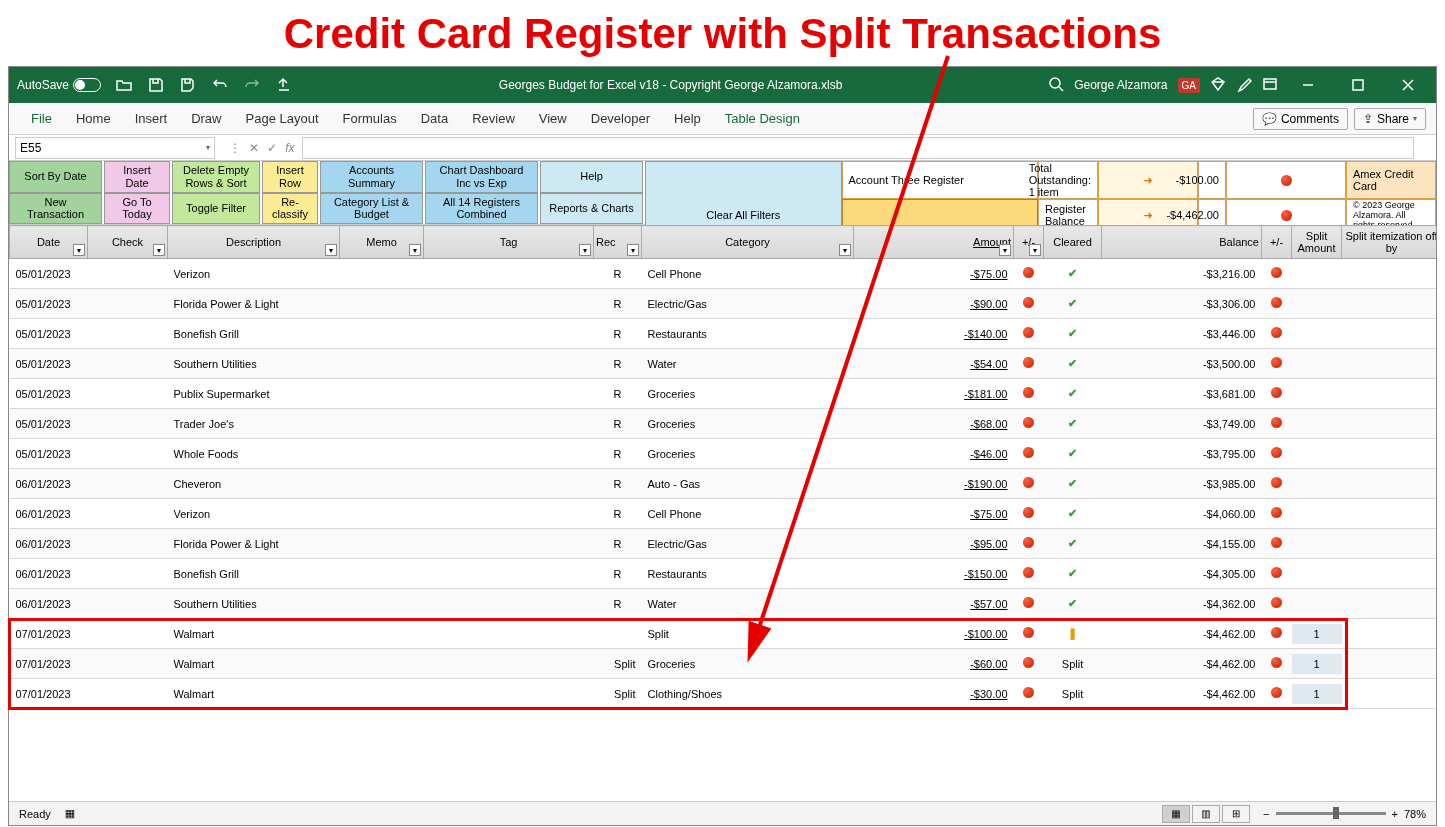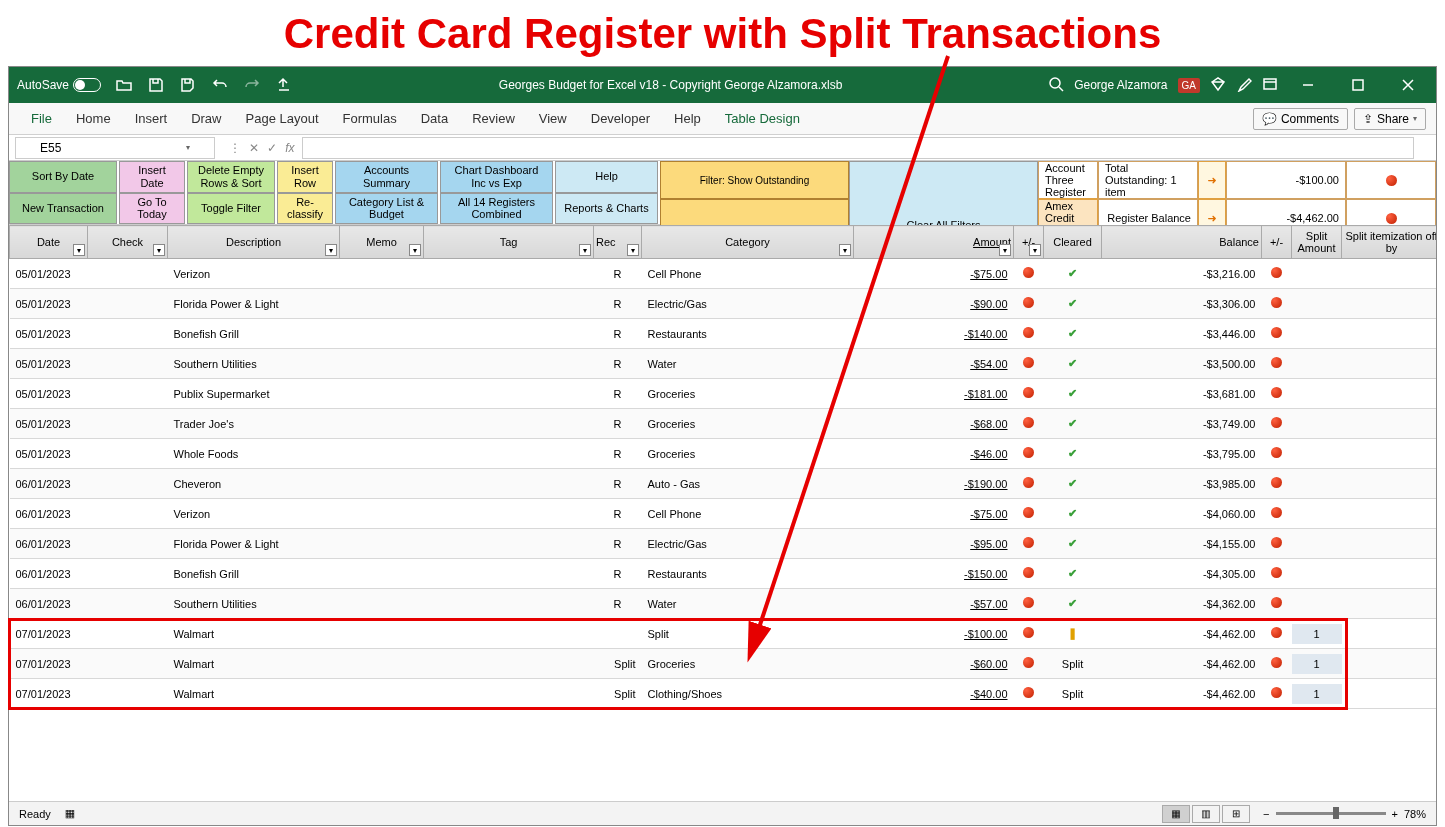--- a/index.html
+++ b/index.html
@@ -27,21 +27,21 @@
 
 .ribbon { background: #f8f8f8; height: 32px; display: flex; align-items: center; padding: 0 10px; font-size: 13px; border-bottom: 1px solid #d0d0d0; }
 .ribbon-tab { padding: 4px 12px; cursor: pointer; color: #333; }
 .ribbon-tab.file { color: #166a3b; font-weight: 500; }
 .ribbon-tab.active { color: #166a3b; }
 .ribbon .spacer { flex: 1; }
 .ribbon .action-btn { border: 1px solid #aaa; padding: 3px 8px; font-size: 12px; margin-left: 6px; cursor: pointer; border-radius: 2px; display: flex; align-items: center; gap: 4px; }
 
 
 .formula-bar { height: 26px; display: flex; align-items: center; border-bottom: 1px solid #ccc; font-size: 12px; }
-.formula-bar .name-box { width: 200px; border: 1px solid #ccc; padding: 3px 24px; height: 22px; margin: 0 6px; display: flex; align-items: center; justify-content: space-between; }
+.formula-bar .name-box { width: 200px; border: 1px solid #ccc; padding: 3px 4px; height: 22px; margin: 0 6px; display: flex; align-items: center; justify-content: space-between; }
 .formula-bar .fx-icons { display: flex; gap: 8px; padding: 0 8px; color: #888; }
 .formula-bar .fx-input { flex: 1; border: 1px solid #ccc; height: 22px; padding: 2px 6px; margin-right: 22px; }
 
 
 .custom-toolbar { display: flex; height: 64px; border-bottom: 1px solid #ccc; font-size: 11px; }
 .ct-col { display: flex; flex-direction: column; border-right: 2px solid #fff; }
 .ct-btn { display: flex; align-items: center; justify-content: center; text-align: center; padding: 2px 6px; border: 1px solid #999; line-height: 1.15; cursor: pointer; flex: 1; }
 .bg-green { background: #a2d39c; }
 .bg-pink { background: #f2c8e8; }
 .bg-lightgreen { background: #c1e89b; }
@@ -215,21 +215,21 @@
     <div class="fx-icons">
       <span>⋮</span>
       <span>✕</span>
       <span>✓</span>
       <span><i>fx</i></span>
     </div>
     <input class="fx-input" value="" style="">
   </div>
 
   <div class="custom-toolbar">
-    <div class="ct-col" style="width:110px">
+    <div class="ct-col" style="width:95px">
       <div class="ct-btn bg-green">Sort By Date</div>
       <div class="ct-btn bg-green">New Transaction</div>
     </div>
     <div class="ct-col" style="width:68px">
       <div class="ct-btn bg-pink">Insert Date</div>
       <div class="ct-btn bg-pink">Go To Today</div>
     </div>
     <div class="ct-col" style="width:90px">
       <div class="ct-btn bg-lightgreen">Delete Empty Rows &amp; Sort</div>
       <div class="ct-btn bg-lightgreen">Toggle Filter</div>
@@ -252,21 +252,20 @@
     </div>
 
     <div class="summary-panel">
       <div class="label-cell" style="border-bottom-color:#e0a040">Account Three Register</div>
       <div class="label-cell" style="justify-content:flex-end">Total Outstanding: 1 item</div>
       <div class="arrow-cell">➜</div>
       <div class="val-cell">-$100.00</div>
       <div class="dot-cell">
           <span class="dot-red"></span>
         </div>
-      <div class="action-cell" style="grid-row:1/2; font-size:10px">Filter: Show Outstanding</div>
       <div class="clear-cell">Clear All Filters</div>
 
       <div style="background:#fce4c0; border-color:#e0a040">Amex Credit Card</div>
       <div class="label-cell" style="justify-content:flex-end">Register Balance</div>
       <div class="arrow-cell">➜</div>
       <div class="val-cell">-$4,462.00</div>
       <div class="dot-cell">
           <span class="dot-red"></span>
         </div>
       <div class="action-cell" style="grid-row:2/4; font-size:10px">Filter: Show Cleared Items</div>
@@ -531,21 +530,21 @@
             <td class="col-split"></td>
           </tr>
           <tr>
             <td class="col-date">07/01/2023</td>
             <td class="col-check"></td>
             <td class="col-desc">Walmart</td>
             <td class="col-memo"></td>
             <td class="col-tag"></td>
             <td class="col-rec" style="text-align:right">Split</td>
             <td class="col-cat">Clothing/Shoes</td>
-            <td class="col-amount">-$40.00</td>
+            <td class="col-amount">-$30.00</td>
             <td class="col-amtdot"><span class="dot-red"></span></td>
             <td class="col-cleared">Split</td>
             <td class="col-balance">-$4,462.00</td>
             <td class="col-baldot"><span class="dot-red"></span></td>
             <td class="col-group" style="padding:0">
               <span class="split-group-cell" style="display:block;padding:4px">1</span>
             </td>
             <td class="col-split"></td>
           </tr>
         </tbody>

